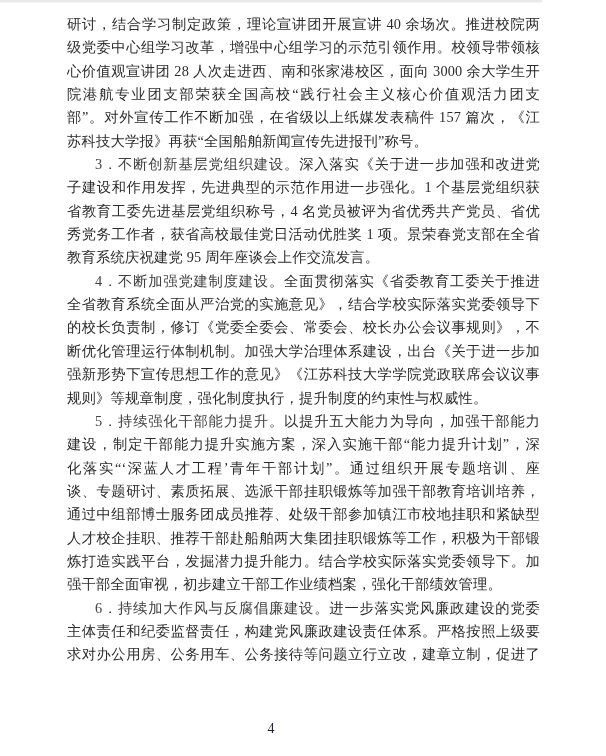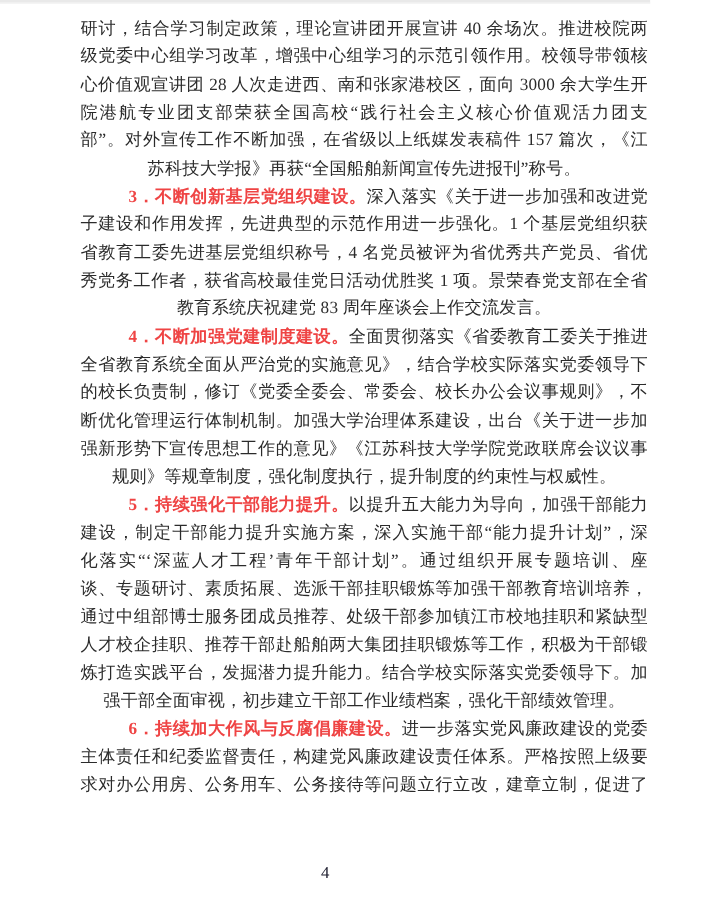--- a/index.html
+++ b/index.html
@@ -20,29 +20,29 @@
     position:absolute;
     left:67px; top:13px;
     width:473px;
   }
   .line {
     font-size:14.3px;
     line-height:23.35px;
     height:23.35px;
     overflow:hidden;
     white-space:normal;
-    text-align:center;
+    text-align:left;
     letter-spacing:0.2px;
   }
   .line.just {
     text-align:justify;
     text-align-last:justify;
   }
   .line.ind { text-indent:28px; }
-  .b { font-weight:bold; color:#ef4444;margin-left:12px; }
+  .b { font-weight:normal; color:#404040; }
   .page-number {
     position:absolute;
     left:0; right:0;
     top:721px;
     text-align:center;
     font-size:14px;
     color:#222233;
   }
 </style>
 </head>
@@ -54,21 +54,21 @@
       <div class="line just">研讨，结合学习制定政策，理论宣讲团开展宣讲 40 余场次。推进校院两</div>
       <div class="line just">级党委中心组学习改革，增强中心组学习的示范引领作用。校领导带领核</div>
       <div class="line just">心价值观宣讲团 28 人次走进西、南和张家港校区，面向 3000 余大学生开</div>
       <div class="line just">院港航专业团支部荣获全国高校“践行社会主义核心价值观活力团支</div>
       <div class="line just">部”。对外宣传工作不断加强，在省级以上纸媒发表稿件 157 篇次，《江</div>
       <div class="line">苏科技大学报》再获“全国船舶新闻宣传先进报刊”称号。</div>
       <div class="line just ind"><span class="b">3．不断创新基层党组织建设。</span>深入落实《关于进一步加强和改进党</div>
       <div class="line just">子建设和作用发挥，先进典型的示范作用进一步强化。1 个基层党组织获</div>
       <div class="line just">省教育工委先进基层党组织称号，4 名党员被评为省优秀共产党员、省优</div>
       <div class="line just">秀党务工作者，获省高校最佳党日活动优胜奖 1 项。景荣春党支部在全省</div>
-      <div class="line">教育系统庆祝建党 83 周年座谈会上作交流发言。</div>
+      <div class="line">教育系统庆祝建党 95 周年座谈会上作交流发言。</div>
       <div class="line just ind"><span class="b">4．不断加强党建制度建设。</span>全面贯彻落实《省委教育工委关于推进</div>
       <div class="line just">全省教育系统全面从严治党的实施意见》，结合学校实际落实党委领导下</div>
       <div class="line just">的校长负责制，修订《党委全委会、常委会、校长办公会议事规则》，不</div>
       <div class="line just">断优化管理运行体制机制。加强大学治理体系建设，出台《关于进一步加</div>
       <div class="line just">强新形势下宣传思想工作的意见》《江苏科技大学学院党政联席会议议事</div>
       <div class="line">规则》等规章制度，强化制度执行，提升制度的约束性与权威性。</div>
       <div class="line just ind"><span class="b">5．持续强化干部能力提升。</span>以提升五大能力为导向，加强干部能力</div>
       <div class="line just">建设，制定干部能力提升实施方案，深入实施干部“能力提升计划”，深</div>
       <div class="line just">化落实“‘深蓝人才工程’青年干部计划”。通过组织开展专题培训、座</div>
       <div class="line just">谈、专题研讨、素质拓展、选派干部挂职锻炼等加强干部教育培训培养，</div>

